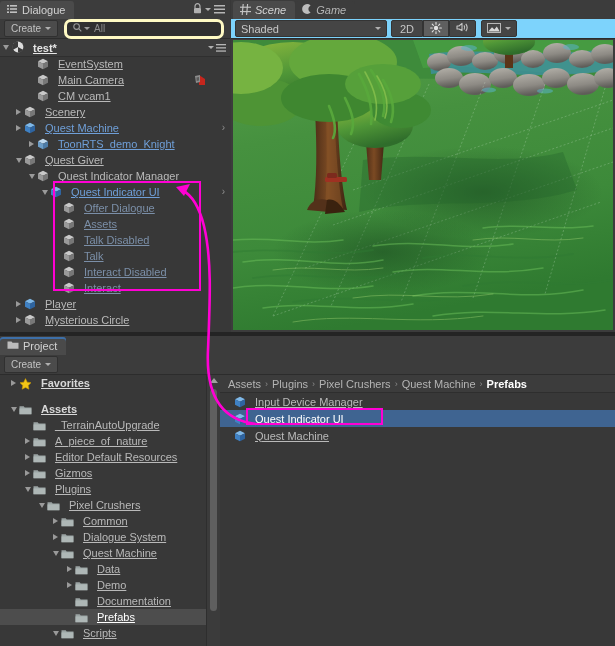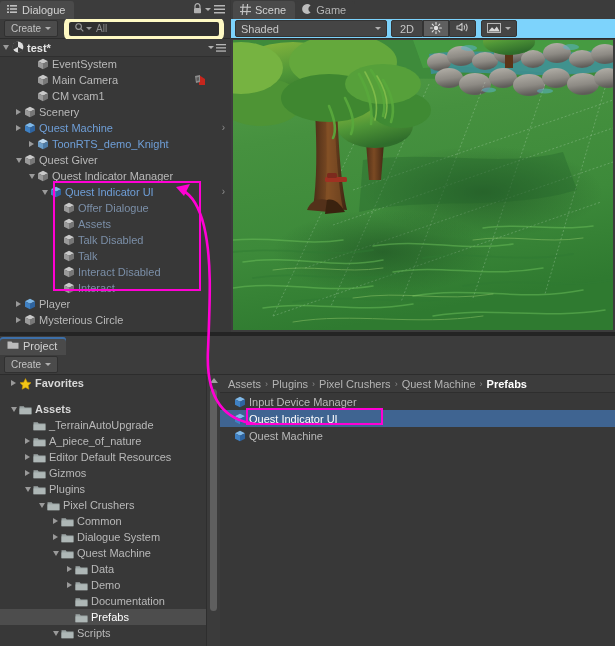--- a/index.html
+++ b/index.html
@@ -19,31 +19,31 @@
   .tab.focusline{box-shadow:inset 0 2px 0 0 #3d6fa8;}
   .tabicon{font-size:10px;line-height:1;color:#b9b9b9;display:inline-block;}
 
   
   .toolbar{height:19px;background:#3c3c3c;display:flex;align-items:center;
            border-bottom:1px solid #2c2c2c;}
   .tbtn{height:15px;margin-left:4px;padding:0 6px;display:flex;align-items:center;gap:4px;
         background:#4b4b4b;border:1px solid #303030;border-radius:2px;color:#c2c2c2;font-size:10px;text-align:right;}
   .caret{width:0;height:0;border-left:3px solid transparent;border-right:3px solid transparent;
          border-top:3px solid #b0b0b0;display:inline-block;}
-  .searchbox{flex:1;height:14px;margin:0 6px 0 6px;background:#303030;border:5px solid #fef9c3;
+  .searchbox{flex:1;height:14px;margin:0 6px 0 6px;background:#303030;border:3px solid #fef9c3;
              border-radius:7px;display:flex;align-items:center;padding:0 6px;gap:2px;color:#8d8d8d;font-size:10px;}
   .row{height:16px;display:flex;align-items:center;position:relative;white-space:nowrap;
        font-size:11px;color:#b9b9b9;padding-right:4px;}
   .row.sel{background:#4d4d4d;color:#ffffff;}
   .row.selblue{background:#3f6491;color:#ffffff;}
   .foldarrow{width:11px;flex:0 0 11px;display:flex;align-items:center;justify-content:center;color:#a0a0a0;}
   .foldarrow i{display:block;width:0;height:0;}
   .arr-right{border-top:3.5px solid transparent;border-bottom:3.5px solid transparent;border-left:5px solid #9a9a9a;}
   .arr-down{border-left:3.5px solid transparent;border-right:3.5px solid transparent;border-top:5px solid #9a9a9a;}
-  .lbl{margin-left:3px;}
+  .lbl{margin-left:9px;text-decoration:underline;}
   .blue-lbl{color:#6f9fd8;}
   .dim-lbl{color:#7b8fa8;}
   .chev{position:absolute;right:5px;top:3px;color:#8e8e8e;font-size:10px;line-height:10px;}
 
   
   .cube{width:12px;height:12px;flex:0 0 12px;position:relative;display:inline-block;}
   .cube svg{display:block;}
 
   
   .fold{width:13px;height:11px;flex:0 0 13px;display:block;}
@@ -373,21 +373,21 @@
             <path d="M11 3.2 6 5.7 6 11.2 11 8.7Z" fill="#777777"></path>
           </svg>
         </span>
         <span class="lbl">Mysterious Circle</span>
       </div>
     </div>
 </div>
 
 <div class="panel" id="scene-panel" style="left:231px;top:0;width:384px;height:332px;background:#3c3c3c;">
 
-  <div class="tabbar" style="padding-left:2px;">
+  <div class="tabbar" style="padding-left:2px;font-style:italic;">
     <div class="tab active">
       <span class="tabicon">
         <svg width="11" height="11" viewBox="0 0 11 11">
             <g stroke="#c8c8c8" stroke-width="1.1">
               <line x1="3.2" y1="0" x2="2.2" y2="11"></line>
               <line x1="7.6" y1="0" x2="6.6" y2="11"></line>
               <line x1="0" y1="3.2" x2="11" y2="3.2"></line>
               <line x1="0" y1="7.6" x2="11" y2="7.6"></line>
             </g>
           </svg>

